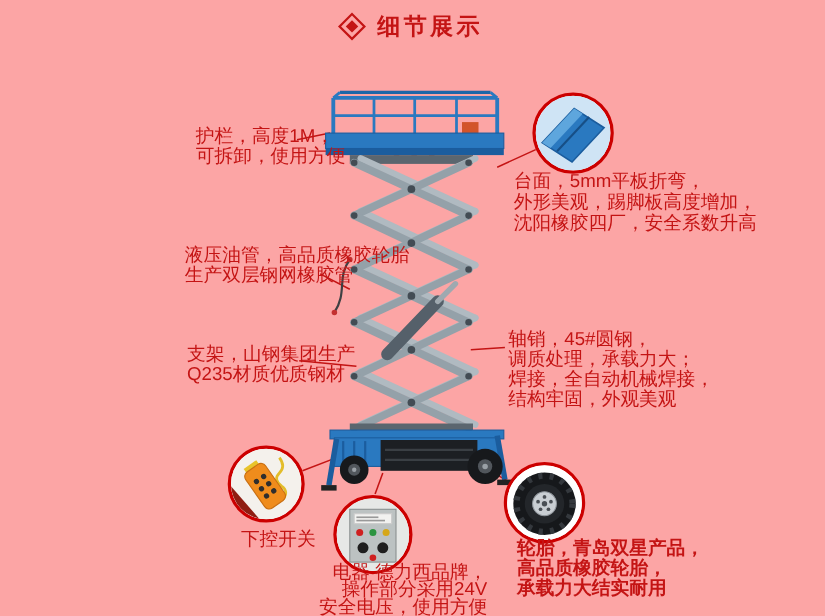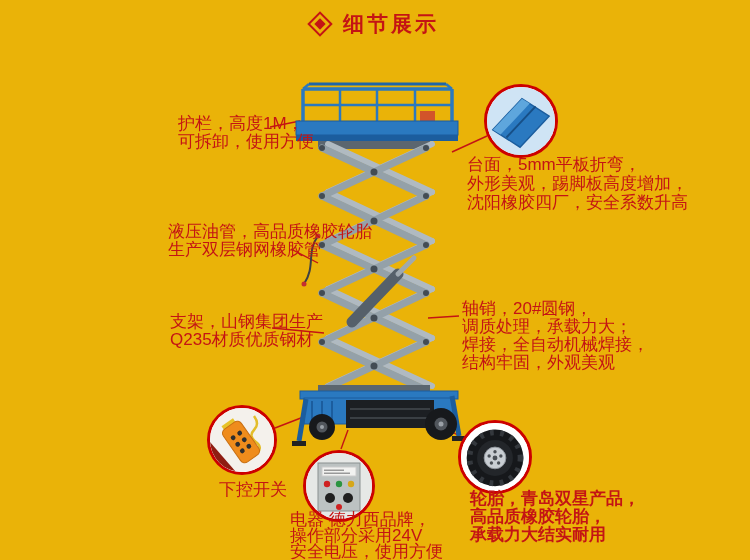--- a/index.html
+++ b/index.html
@@ -1,17 +1,17 @@
 <!DOCTYPE html>
 <html><head>
 <meta charset="utf-8">
 <style>
   html,body { margin:0; padding:0; background:#fff; }
   .page {
-    position:relative; width:750px; height:560px; background:#eab308;
+    position:relative; width:750px; height:560px; background:#fca5a5;
     overflow:hidden; font-family:"Liberation Sans", sans-serif;
   }
   
   .title-bar {
     position:absolute; top:10px; left:0; width:100%;
     display:flex; align-items:center; justify-content:center; gap:14px;
   }
   .diamond {
     width:14px; height:14px; border:2px solid #c41414;
     transform:rotate(45deg); position:relative; flex:0 0 auto;
@@ -19,21 +19,21 @@
   .diamond::after { content:""; position:absolute; inset:3px; background:#c41414; }
   .page-title {
     margin:0; color:#c41414; font-size:21px; font-weight:700; letter-spacing:3px;
   }
   
   .note {
     position:absolute; color:#c41414; font-size:17px; line-height:18px;
     white-space:pre-line;
   }
   .note.platform-note { line-height:19px; }
-  .note.electric-note { line-height:16px; }
+  .note.electric-note { line-height:16px;text-align:right; }
   
   .callout {
     position:absolute; border-radius:50%; border:3px solid #cc0000;
     background:#fff; overflow:hidden; box-sizing:border-box;
   }
   .callout svg { display:block; width:100%; height:100%; }
   
   .scene { position:absolute; inset:0; pointer-events:none; }
 </style>
 </head>
@@ -234,21 +234,21 @@
   <div class="note platform-note" style="left:467px; top:155px;">台面，5mm平板折弯，
 外形美观，踢脚板高度增加，
 沈阳橡胶四厂，安全系数升高</div>
 
   <div class="note" style="left:168px; top:223px;">液压油管，高品质橡胶轮胎
 生产双层钢网橡胶管</div>
 
   <div class="note" style="left:170px; top:313px;">支架，山钢集团生产
 Q235材质优质钢材</div>
 
-  <div class="note" style="left:462px; top:300px;">轴销，20#圆钢，
+  <div class="note" style="left:462px; top:300px;">轴销，45#圆钢，
 调质处理，承载力大；
 焊接，全自动机械焊接，
 结构牢固，外观美观</div>
 
   <div class="note" style="left:219px; top:481px;">下控开关</div>
 
   <div class="note electric-note" style="left:290px; top:512px;">电器  德力西品牌，
 操作部分采用24V
 安全电压，使用方便</div>
 

